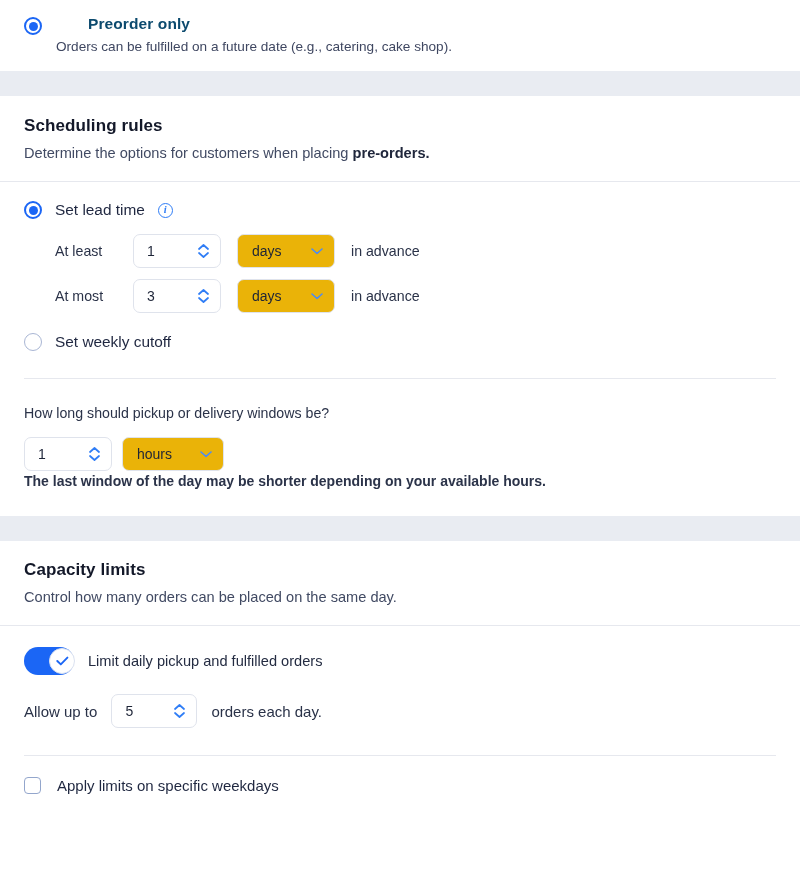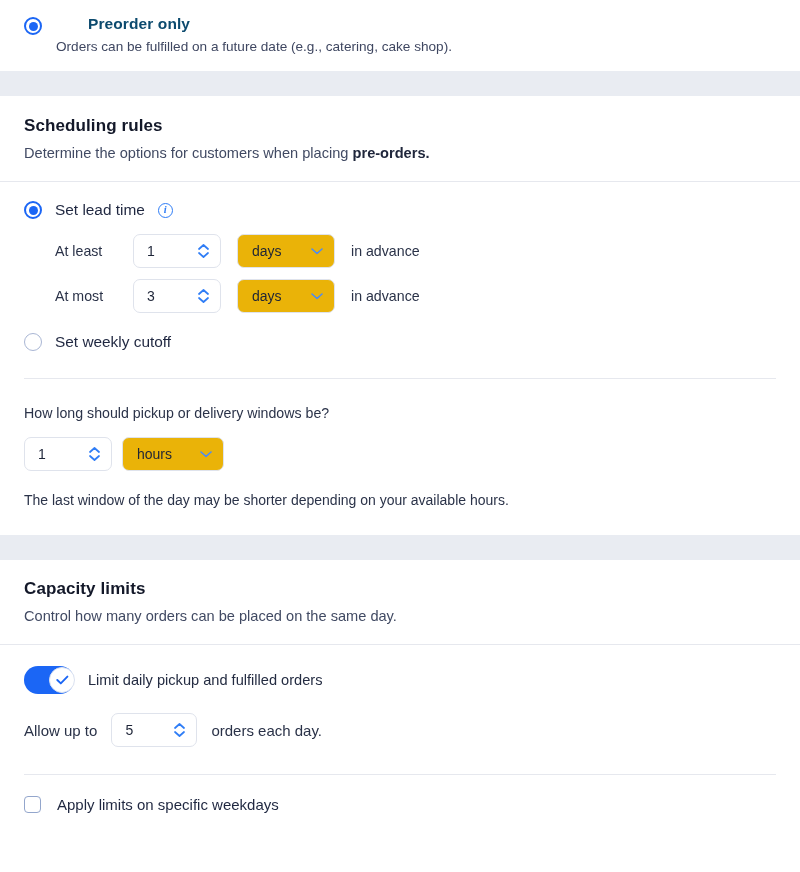--- a/index.html
+++ b/index.html
@@ -329,21 +329,21 @@
             </svg>
         </span>
       </div>
       <div class="select" style="width:102px;">
         <span>hours</span>
         <svg width="12" height="7" viewBox="0 0 12 7">
             <path d="M1 1 L6 5.5 L11 1" fill="none" stroke="#4b8bf7" stroke-width="1.6" stroke-linecap="round" stroke-linejoin="round"></path>
           </svg>
       </div>
     </div>
-    <div class="note" style="margin-top:19px;">The last window of the day may be shorter depending on your available hours.</div>
+    <div class="note" style="font-weight:bold;">The last window of the day may be shorter depending on your available hours.</div>
   </div>
 
   <div class="band" style="margin-top:25px;"></div>
 
   <div class="pad" style="padding-top:17px;padding-bottom:17px;">
     <div class="sec-title">Capacity limits</div>
     <div class="sec-sub">Control how many orders can be placed on the same day.</div>
   </div>
 
   <div class="divider-full"></div>

